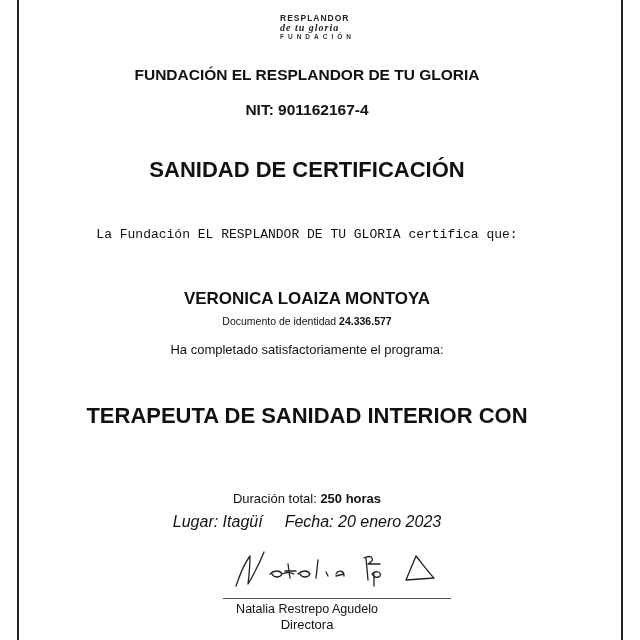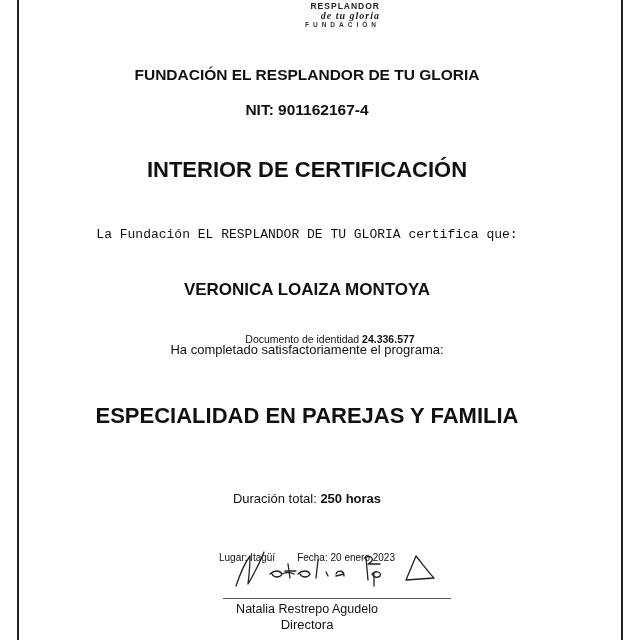--- a/index.html
+++ b/index.html
@@ -4,35 +4,35 @@
 <style>
   html, body { margin:0; padding:0; }
   body {
     width:640px; height:640px; position:relative; overflow:hidden;
     background:#ffffff; color:#111111;
     font-family:"Liberation Sans", sans-serif;
   }
   .border-l { position:absolute; left:17px; top:0; width:2px; height:640px; background:#222; }
   .border-r { position:absolute; left:621px; top:0; width:2px; height:640px; background:#222; }
   .c { position:absolute; left:0; width:614px; text-align:center; white-space:nowrap; }
-  .logo { position:absolute; left:280px; top:0; width:100px; height:34px; text-align:right; }
+  .logo { position:absolute; left:280px; top:12px; width:100px; height:34px; text-align:left; }
   .logo .l1 { font-family:"Liberation Sans", sans-serif; font-weight:bold; font-size:8.5px; letter-spacing:1px; color:#222; line-height:9px; margin-top:2px; }
   .logo .l2 { font-family:"Liberation Serif", serif; font-style:italic; font-weight:bold; font-size:10px; letter-spacing:1px; color:#222; line-height:9px; }
   .logo .l3 { font-family:"Liberation Sans", sans-serif; font-size:6.5px; letter-spacing:4px; color:#333; line-height:9px; font-weight:bold; }
   .org { top:66px; font-size:15.5px; font-weight:bold; }
   .nit { top:92px; font-size:15.5px; font-weight:bold;margin-top:9px; }
   .title { top:157px; font-size:22px; font-weight:bold; }
   .intro { top:227px; font-size:13px;font-family:Liberation Mono, monospace; }
-  .name { top:280px; font-size:17px; font-weight:bold; }
-  .doc { top:333px; font-size:10.5px;padding-left:23px; }
+  .name { top:289px; font-size:17px; font-weight:bold; }
+  .doc { top:315px; font-size:10.5px; }
   .doc b { font-size:10.5px; }
   .completed { top:342px; font-size:13px; }
   .program { top:403px; font-size:22px; font-weight:bold; line-height:25px; }
   .dur { top:491px; font-size:13px; }
-  .place { top:552px; font-size:10px; }
+  .place { top:513px; font-size:16px;font-style:italic; }
   .place .gap { display:inline-block; width:22px; }
   .sig { position:absolute; left:230px; top:544px; width:220px; height:50px; }
   .sigline { position:absolute; left:223px; top:598px; width:228px; height:1px; background:#555; }
   .signer { top:602px; font-size:12.5px; }
   .role { top:617px; font-size:13px; }
 </style>
 </head>
 <body>
 
 <div class="border-l"></div>
@@ -40,35 +40,35 @@
 
 <div class="logo">
   <div class="l1">RESPLANDOR</div>
   <div class="l2">de tu gloria</div>
   <div class="l3">FUNDACIÓN</div>
 </div>
 
 <div class="c org">FUNDACIÓN EL RESPLANDOR DE TU GLORIA</div>
 <div class="c nit">NIT: 901162167-4</div>
 
-<div class="c title">INTERIOR DE CERTIFICACIÓN</div>
+<div class="c title">SANIDAD DE CERTIFICACIÓN</div>
 
 <div class="c intro">La Fundación EL RESPLANDOR DE TU GLORIA certifica que:</div>
 
 <div class="c name">VERONICA LOAIZA MONTOYA</div>
 
 <div class="c doc">
   <span>Documento de identidad</span>
   <b>24.336.577</b>
 </div>
 
 <div class="c completed">Ha completado satisfactoriamente el programa:</div>
 
 <div class="c program">
-  <div>ESPECIALIDAD EN PAREJAS Y FAMILIA</div>
+  <div>TERAPEUTA DE SANIDAD INTERIOR CON</div>
 </div>
 
 <div class="c dur">
   <span>Duración total:</span>
   <b>250 horas</b>
 </div>
 
 <div class="c place">
   <span>Lugar: Itagüí</span><span class="gap"></span><span>Fecha: 20 enero 2023</span>
 </div>

